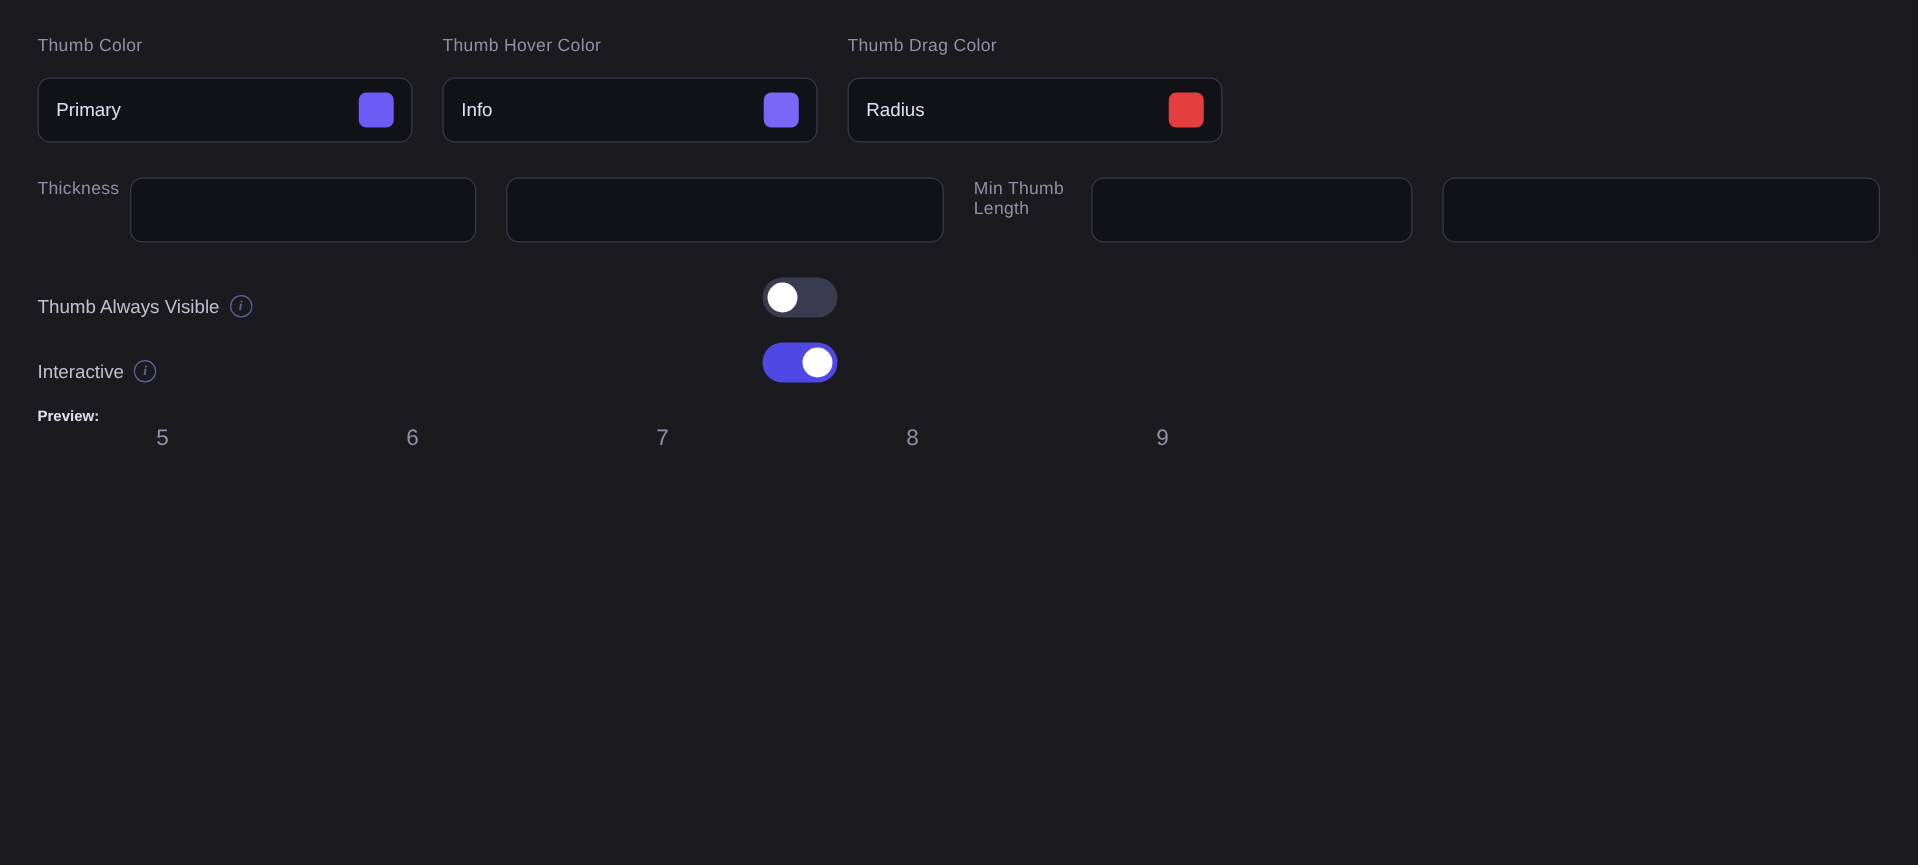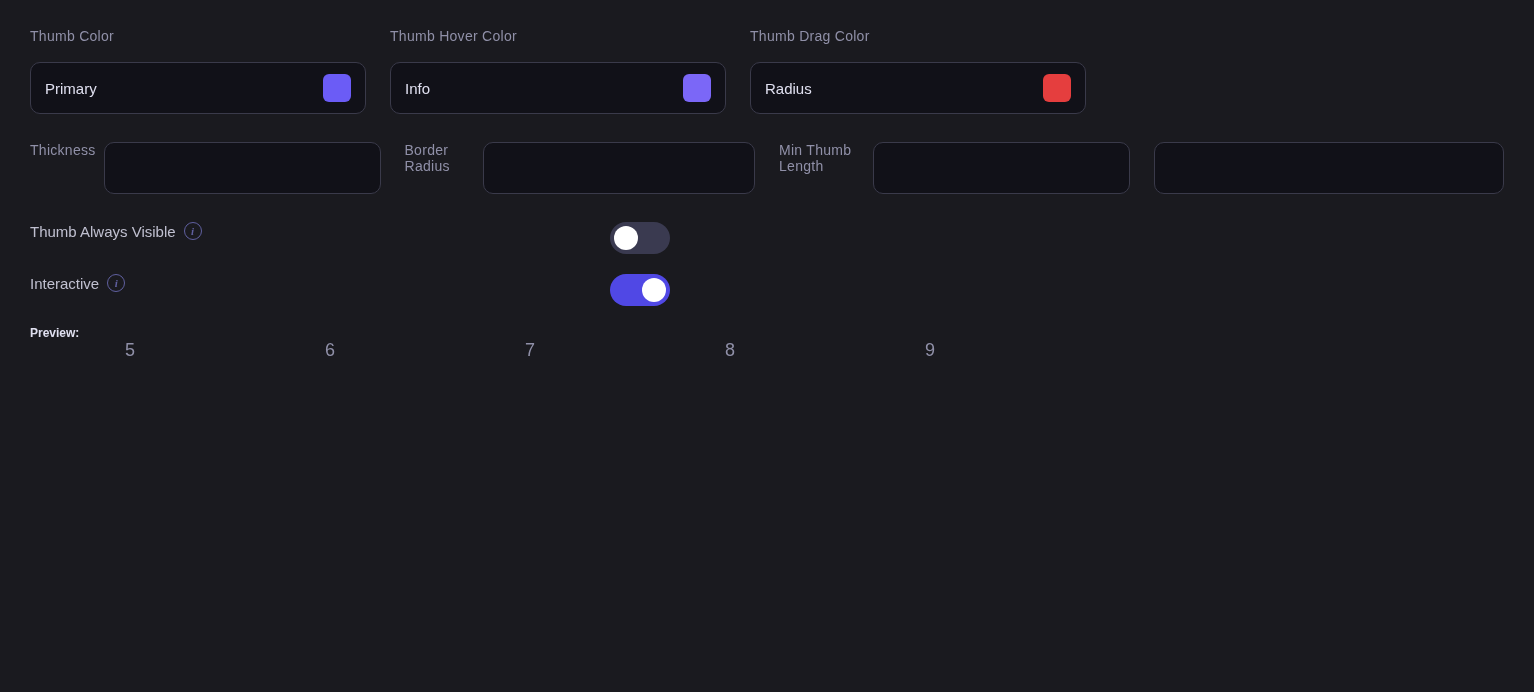--- a/index.html
+++ b/index.html
@@ -40,21 +40,21 @@
     }
 
     .color-select {
       display: flex;
       align-items: center;
       justify-content: space-between;
       background-color: #111118;
       border: 1.5px solid #3a3a4a;
       border-radius: 10px;
       padding: 10px 14px;
-      width: 336px;
+      width: 300px;
       cursor: pointer;
       min-height: 52px;
     }
 
     .color-select-label {
       color: #e0e0f0;
       font-size: 15px;
       font-weight: 500;
     }
 
@@ -85,21 +85,21 @@
       width: 100%;
       color: #e0e0f0;
       font-size: 15px;
       padding: 0 14px;
       outline: none;
     }
 
     
     .toggle-row {
       display: flex;
-      align-items: flex-start;
+      align-items: flex-end;
       margin-bottom: 20px;
     }
 
     .toggle-label-group {
       display: flex;
       align-items: center;
       gap: 8px;
       width: 580px;
     }
 
@@ -211,21 +211,20 @@
     </div>
   </div>
 </div>
 
 <div class="row">
   <div class="number-input-group">
     <div class="section-label">Thickness</div>
     <input class="number-input" type="number" value="" style="">
   </div>
   <div class="number-input-group">
-    <div class="section-label">Border Radius</div>
     <input class="number-input" type="number" value="" style="">
   </div>
   <div class="number-input-group">
     <div class="section-label">Min Thumb Length</div>
     <input class="number-input" type="number" value="" style="">
   </div>
   <div class="number-input-group">
     <input class="number-input" type="number" value="" style="">
   </div>
 </div>

